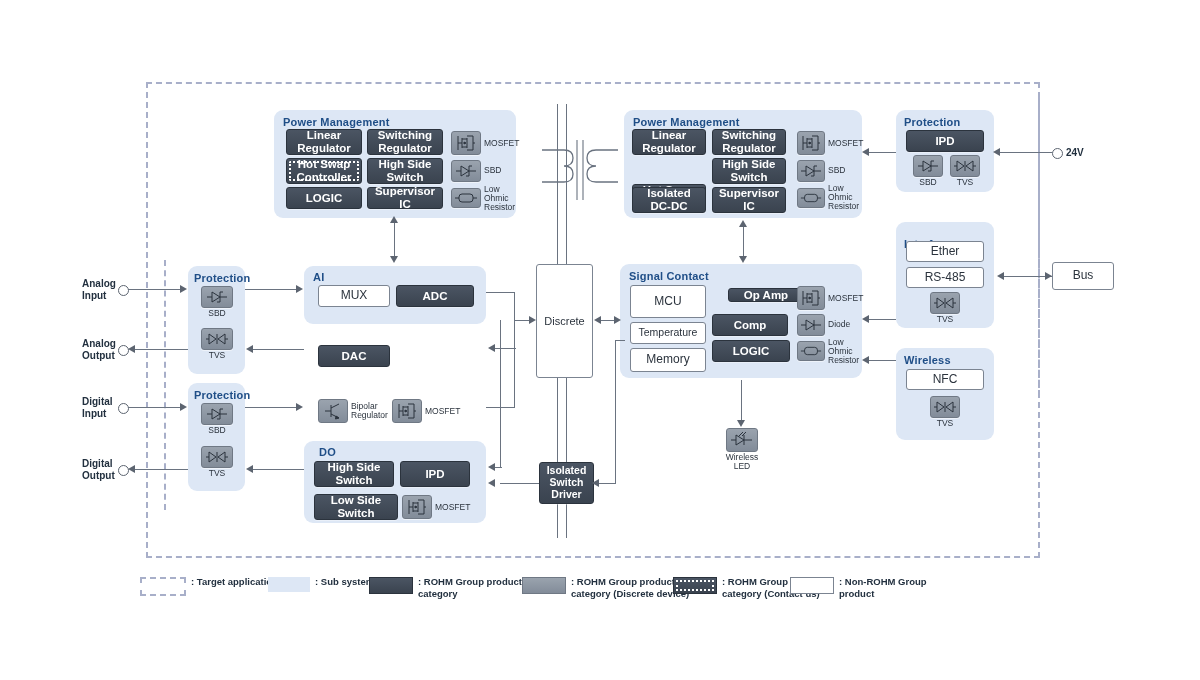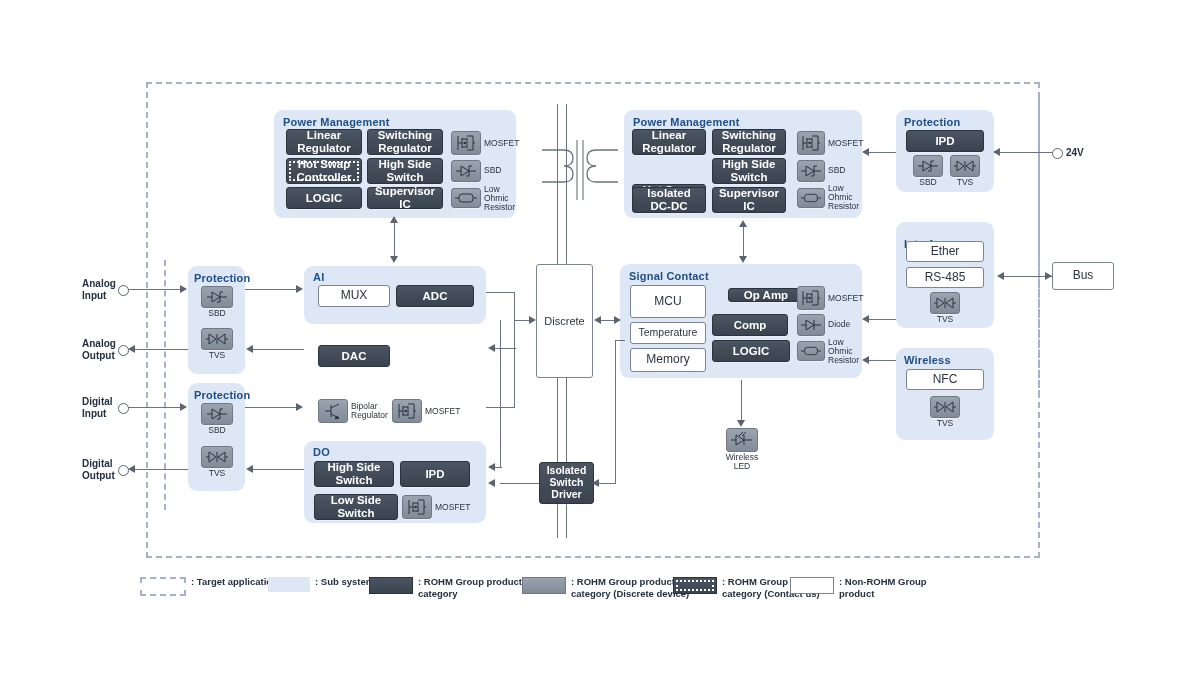--- a/index.html
+++ b/index.html
@@ -550,21 +550,21 @@
       <path d="M7 13 H12"></path>
           <path d="M12 2 H18 V16 H12"></path>
           <path d="M18 9 H20"></path>
       <path d="M9 8 l2 1 -2 1 z" fill="#2b333d"></path>
         </g>
       </svg>
   </div>
   <div class="disc-label" style="left:425px;top:407px;">MOSFET</div>
 
   <div class="abs subsys" style="left:304px;top:441px;width:182px;height:82px;">
-    <div class="subsys-title" style="left:9px;top:5px;">DO</div>
+    <div class="subsys-title" style="left:15px;top:5px;">DO</div>
   </div>
   <div class="abs rohm" style="left:314px;top:461px;width:80px;height:26px;">
       <span style="white-space:pre-line">High Side
 Switch</span>
     </div>
   <div class="abs rohm" style="left:400px;top:461px;width:70px;height:26px;">
       <span>IPD</span>
     </div>
   <div class="abs rohm" style="left:314px;top:494px;width:84px;height:26px;">
       <span style="white-space:pre-line">Low Side

